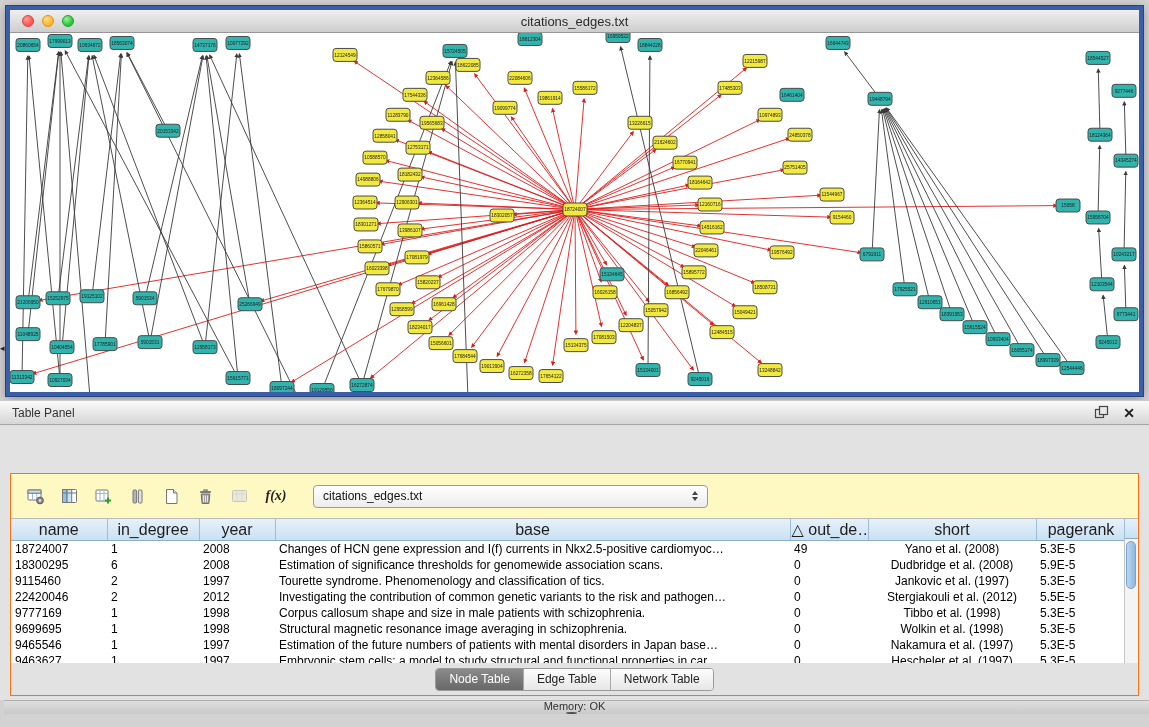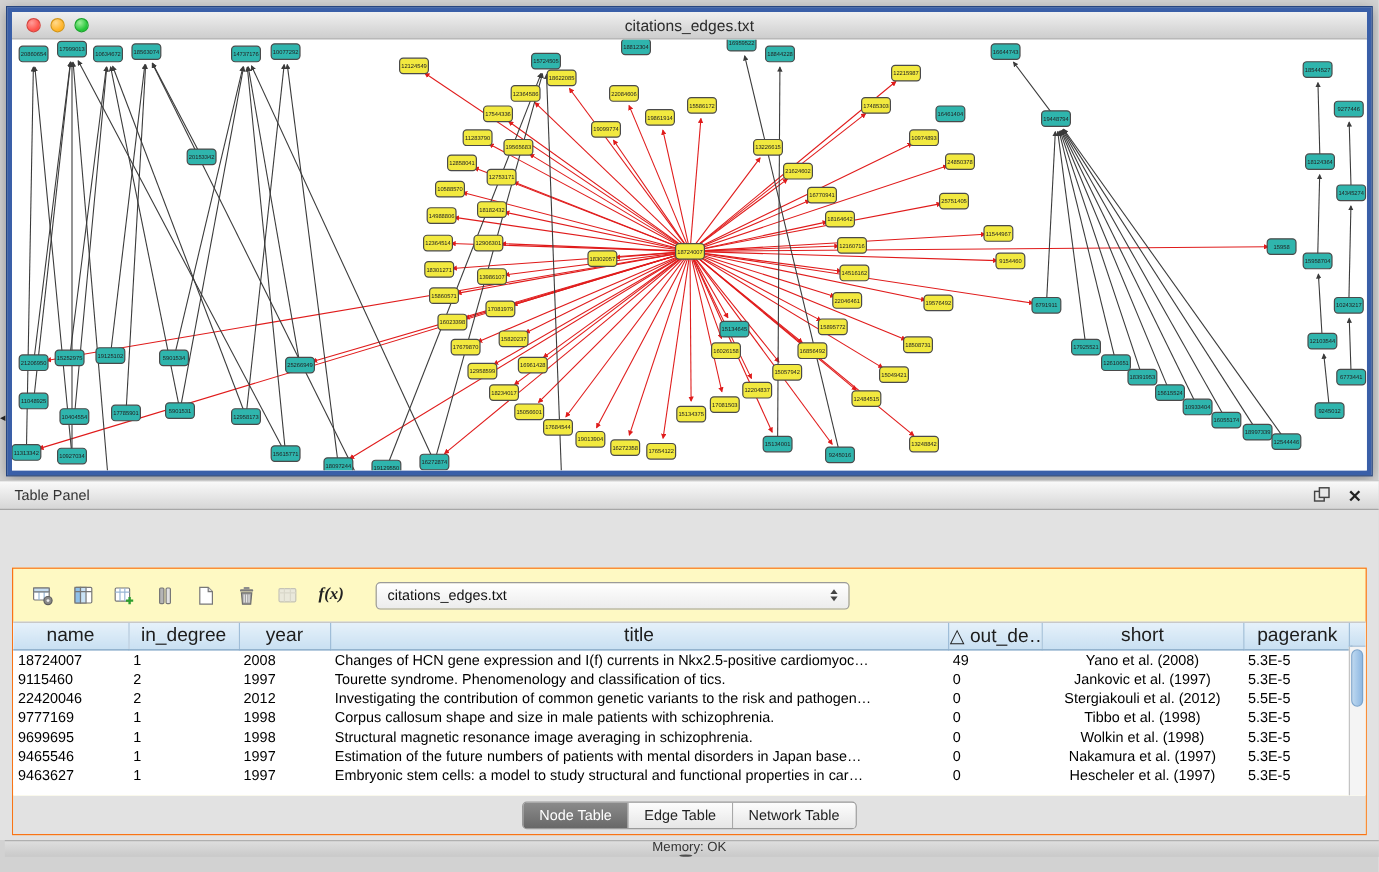--- a/index.html
+++ b/index.html
@@ -548,37 +548,46 @@
       </div>
     </div>
 
     <div id="table-area">
       <table class="node-table">
         <thead>
             <tr id="header-row">
               <th style="width: 96px;">name</th>
               <th style="width: 92px;">in_degree</th>
               <th style="width: 76px;">year</th>
-              <th style="width: 515px;">title</th>
+              <th style="width: 515px;">base</th>
               <th style="width: 78px;">△ out_de…</th>
               <th style="width: 168px;">short</th>
               <th style="width: 90px;">pagerank</th>
             </tr>
           </thead>
         <tbody id="table-body">
             <tr>
               <td class="c0">18724007</td>
               <td class="c1">1</td>
               <td class="c2">2008</td>
               <td class="c3">Changes of HCN gene expression and I(f) currents in Nkx2.5-positive cardiomyoc…</td>
               <td class="c4">49</td>
               <td class="c5">Yano et al. (2008)</td>
               <td class="c6">5.3E-5</td>
             </tr>
             <tr>
+              <td class="c0">18300295</td>
+              <td class="c1">6</td>
+              <td class="c2">2008</td>
+              <td class="c3">Estimation of significance thresholds for genomewide association scans.</td>
+              <td class="c4">0</td>
+              <td class="c5">Dudbridge et al. (2008)</td>
+              <td class="c6">5.9E-5</td>
+            </tr>
+            <tr>
               <td class="c0">9115460</td>
               <td class="c1">2</td>
               <td class="c2">1997</td>
               <td class="c3">Tourette syndrome. Phenomenology and classification of tics.</td>
               <td class="c4">0</td>
               <td class="c5">Jankovic et al. (1997)</td>
               <td class="c6">5.3E-5</td>
             </tr>
             <tr>
               <td class="c0">22420046</td>

